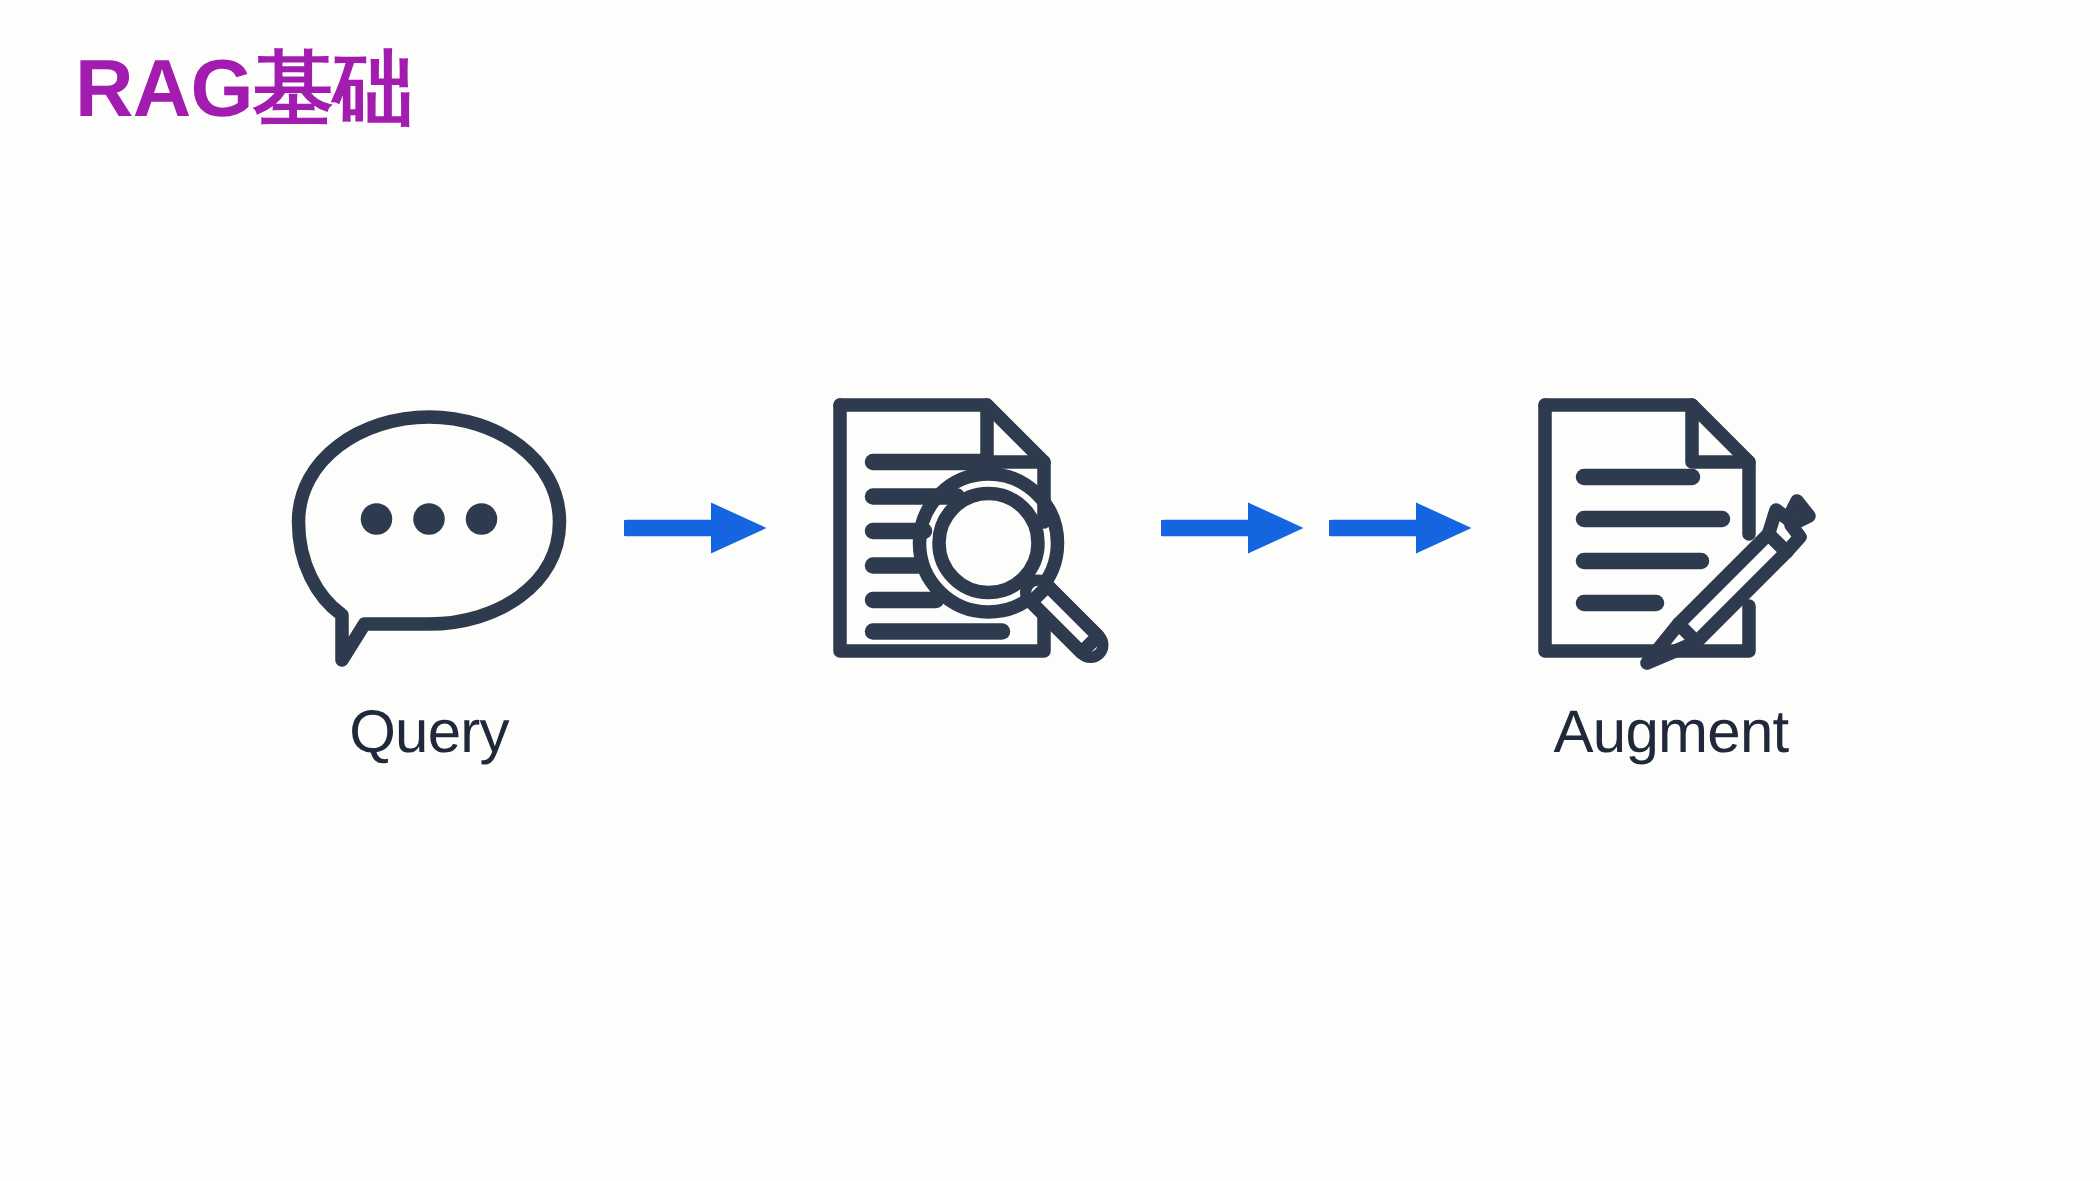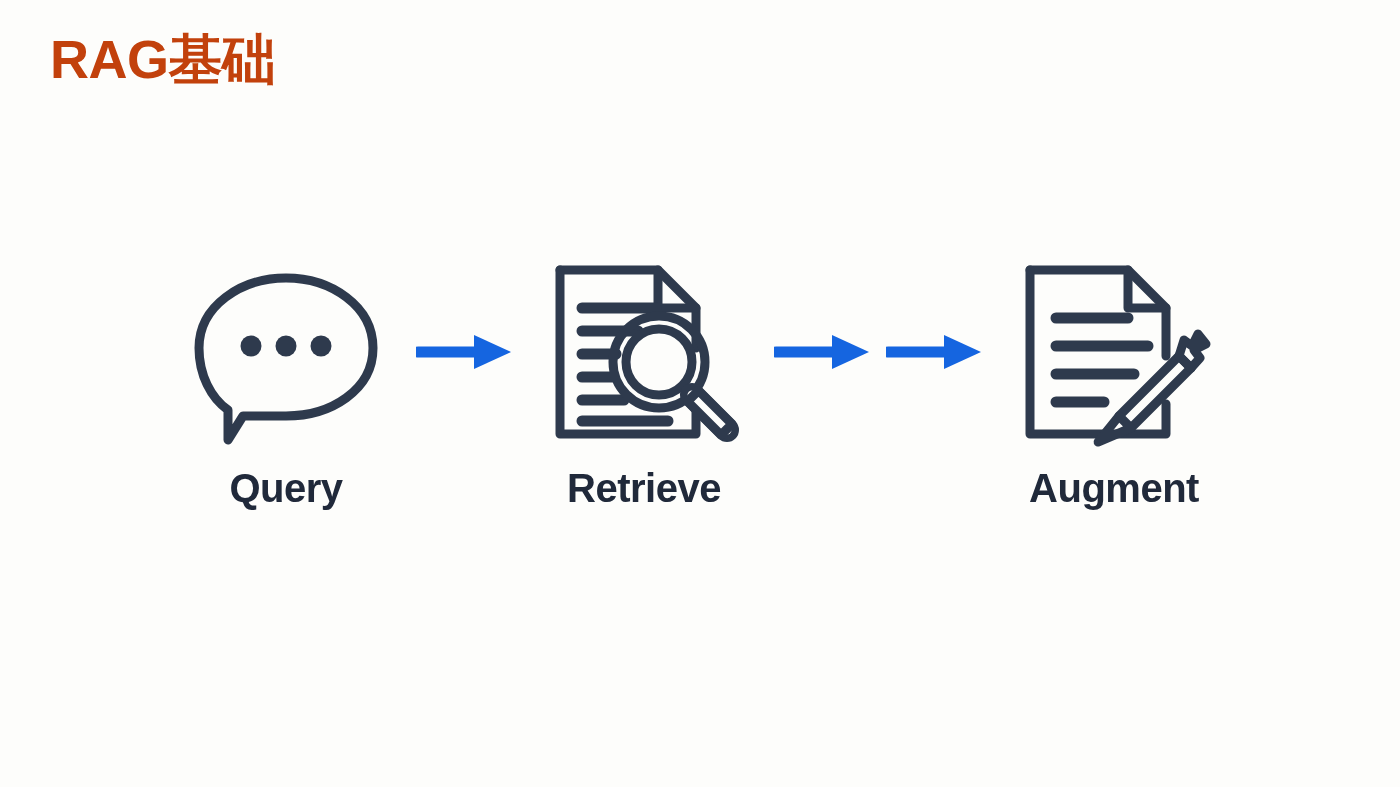--- a/index.html
+++ b/index.html
@@ -19,21 +19,21 @@
   }
 
   
   .slide-title {
     position: absolute;
     left: 50px;
     top: 28px;
     font-size: 54px;
     font-weight: 700;
     letter-spacing: -0.5px;
-    color: #c2410c;
+    color: #a21caf;
     line-height: 1.15;
     white-space: nowrap;
   }
 
   
   .flow {
     position: absolute;
     left: 0;
     top: 252px;
     width: 1400px;
@@ -60,21 +60,21 @@
   }
 
   .step-icon svg {
     display: block;
     overflow: visible;
   }
 
   .step-label {
     margin-top: 14px;
     font-size: 40px;
-    font-weight: 700;
+    font-weight: 400;
     letter-spacing: -0.5px;
     color: #20293a;
     white-space: nowrap;
   }
 
   
   .arrow {
     width: 112px;
     height: 200px;
     display: flex;
@@ -133,21 +133,20 @@
         <path d="M36 165 L122 165" stroke-width="11"></path>
 
         <circle cx="113" cy="106" r="46"></circle>
         <circle cx="113" cy="106" r="33"></circle>
 
         <path d="M146 139 L181 174" stroke-width="24"></path>
         <path d="M146 139 L181 174" stroke-width="9" stroke="#fdfdfb"></path>
         <path d="M141.5 145.5 L175 179 L186 168 L152.5 134.5 Z" fill="none" stroke-width="9"></path>
       </svg>
     </div>
-    <div class="step-label">Retrieve</div>
   </div>
 
   <div class="arrow">
     <svg width="98" height="40" viewBox="0 0 98 40">
       <path d="M2 20 L64 20" stroke="#1565e0" stroke-width="11" stroke-linecap="round" fill="none"></path>
       <path d="M58 3 L95 20 L58 37 Z" fill="#1565e0"></path>
     </svg>
   </div>
 
 

